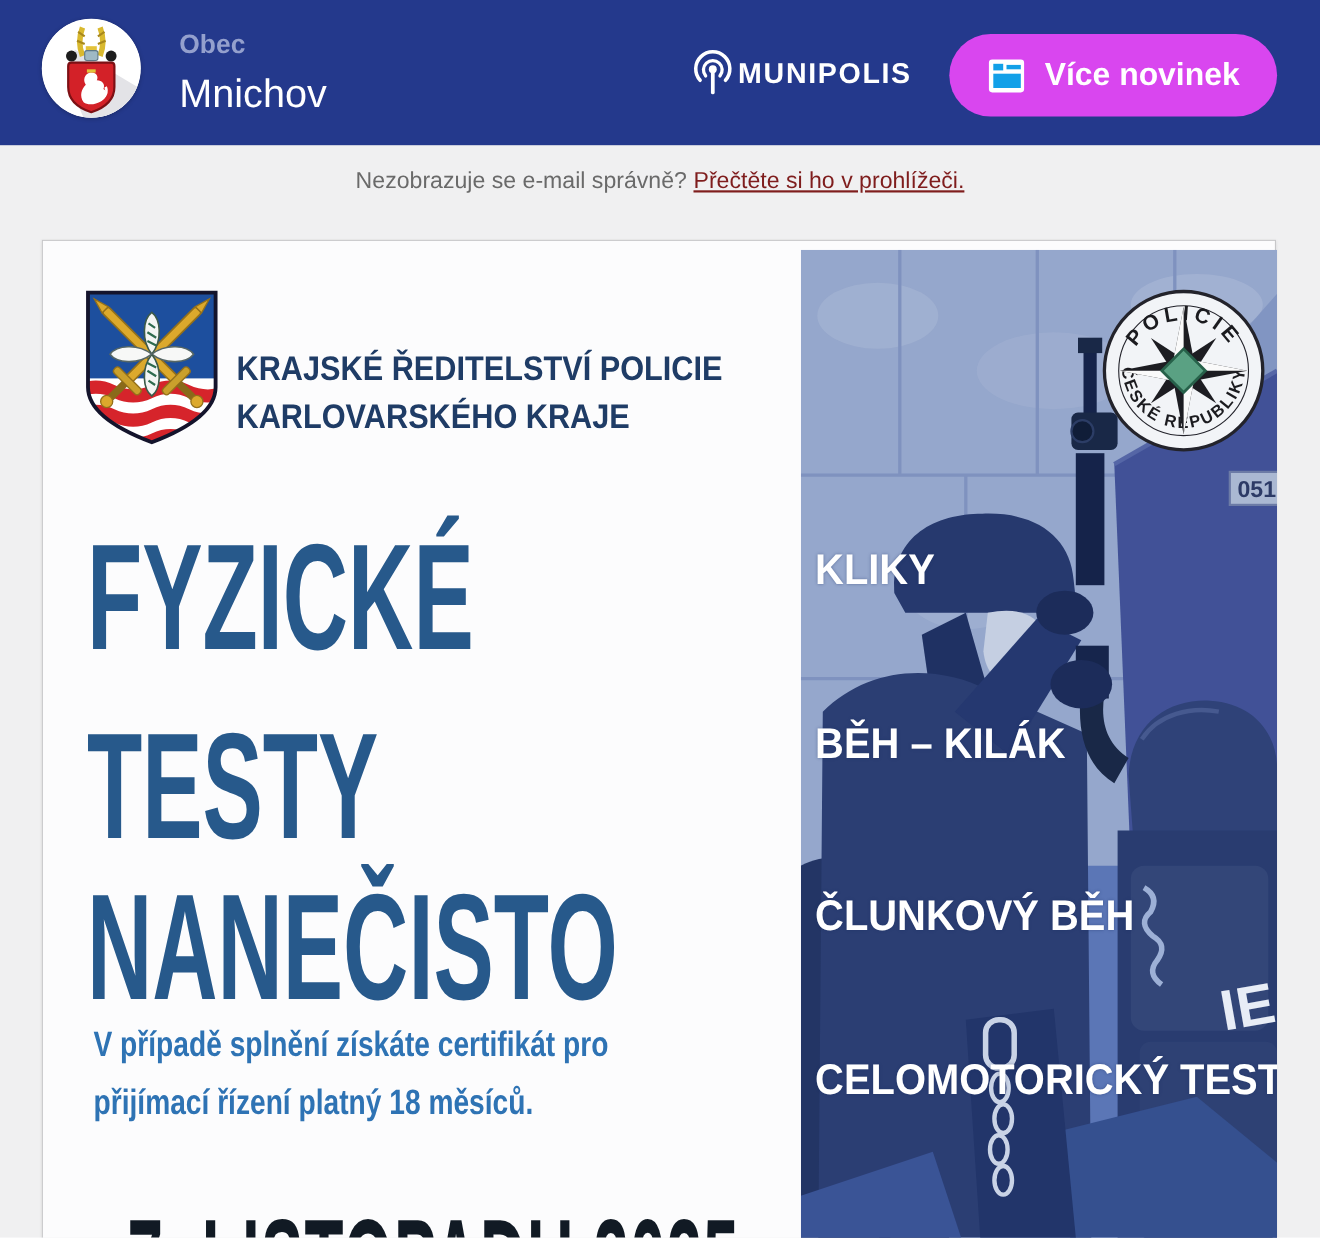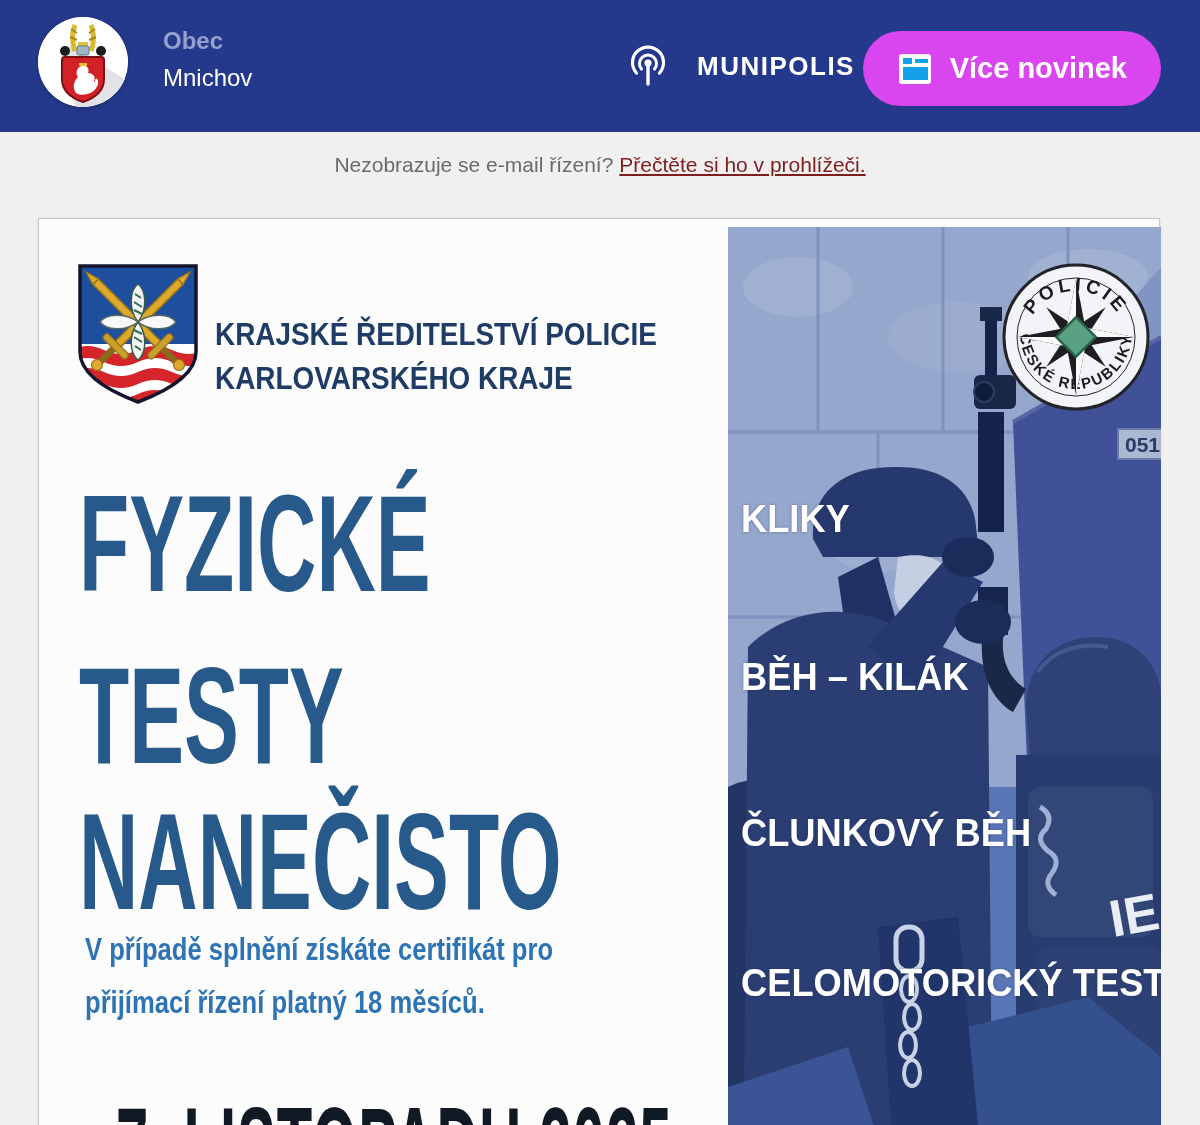--- a/index.html
+++ b/index.html
@@ -6,22 +6,22 @@
   body{width:1200px;height:1125px;overflow:hidden;background:#f0f0f1;
        font-family:"Liberation Sans", sans-serif;}
   .page{position:relative;width:1200px;height:1125px;overflow:hidden;}
 
   
   .topbar{position:absolute;left:0;top:0;width:1200px;height:132px;background:#24398c;}
   .avatar{position:absolute;left:38px;top:17px;width:90px;height:90px;border-radius:50%;
           background:#ffffff;overflow:hidden;box-shadow:0 1px 4px rgba(0,0,0,.25);}
   .org{position:absolute;left:163px;top:27px;}
   .org-label{font-size:24px;font-weight:bold;color:#94a0cd;margin-bottom:9px;}
-  .org-name{font-size:24px;color:#ffffff;}
-  .brand{position:absolute;left:627px;top:44px;display:flex;align-items:center;gap:28px;}
+  .org-name{font-size:36px;color:#ffffff;}
+  .brand{position:absolute;left:627px;top:44px;display:flex;align-items:center;gap:2px;}
   .brand-text{font-size:26px;font-weight:bold;color:#ffffff;letter-spacing:1.5px;}
   .more-btn{position:absolute;right:39px;top:31px;height:75px;border:none;cursor:pointer;
             border-radius:38px;background:#d946ef;color:#ffffff;font-family:inherit;
             font-size:29px;font-weight:bold;display:flex;align-items:center;gap:16px;
             padding:0 34px;}
 
   
   .notice{position:absolute;top:153px;left:0;width:100%;text-align:center;
           font-size:21px;color:#6a6a6a;}
   .notice-link{color:#7f1d1d;text-decoration:underline;margin-left:6px;cursor:pointer;}
@@ -97,21 +97,21 @@
         <rect x="2" y="2" width="32" height="30" rx="3" fill="#ffffff"></rect>
         <rect x="6" y="6" width="9" height="6" fill="#12a0e8"></rect>
         <rect x="18" y="7" width="13" height="4" fill="#12a0e8"></rect>
         <rect x="6" y="15" width="25" height="13" fill="#12a0e8"></rect>
       </svg>
       <span>Více novinek</span>
     </button>
   </header>
 
   <div class="notice">
-    <span>Nezobrazuje se e-mail řízení?</span><a href="#" class="notice-link">Přečtěte si ho v prohlížeči.</a>
+    <span>Nezobrazuje se e-mail správně?</span><a href="#" class="notice-link">Přečtěte si ho v prohlížeči.</a>
   </div>
 
   <div class="poster">
 
     <svg class="crest" viewBox="0 0 136 148">
       <defs>
         <clipPath id="shieldClip">
           <path d="M10 6 H126 V92 Q126 120 68 142 Q10 120 10 92 Z"></path>
         </clipPath>
       </defs>

